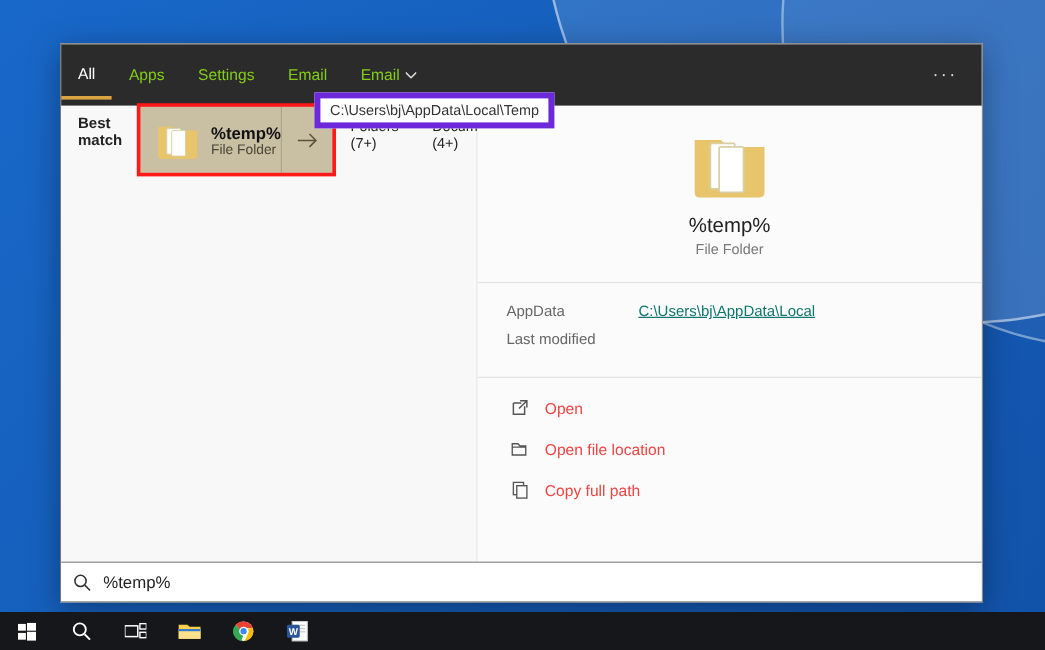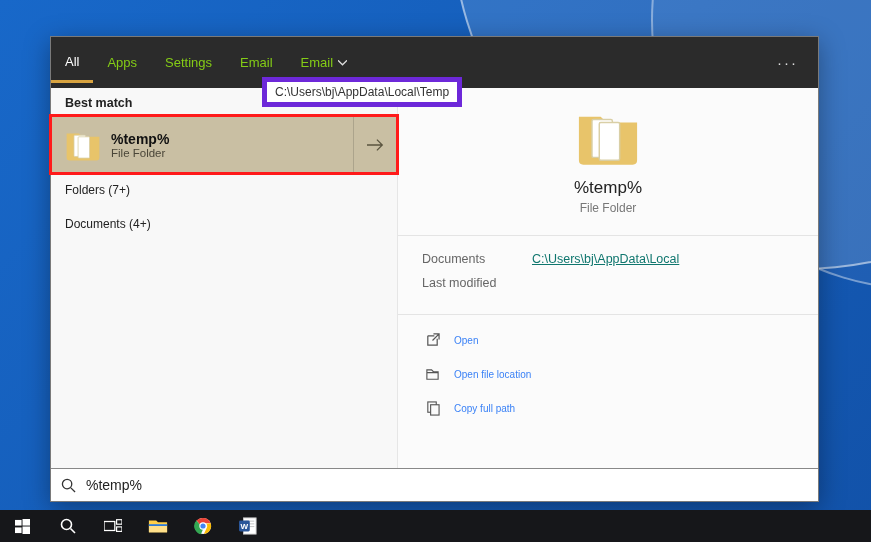--- a/index.html
+++ b/index.html
@@ -8,42 +8,42 @@
   .decor.d1 { width:700px; height:700px; top:-430px; right:-280px; border:2px solid rgba(255,255,255,0.5); }
   .decor.d2 { width:540px; height:540px; top:-250px; right:-320px; border:2px solid rgba(255,255,255,0.4); background:rgba(255,255,255,0.05);}
   .search-window { position:absolute; left:50px; top:36px; width:769px; height:466px; background:#fff; box-shadow:0 6px 24px rgba(0,0,0,0.35); display:flex; flex-direction:column; border:1px solid #7a7a7a; }
   .tabs { display:flex; align-items:center; background:#2b2b2b; height:51px; padding:0 6px 0 0; position:relative;}
   .tab { color:#84cc16; font-size:13px; padding:0 14px; height:40px; display:flex; align-items:center; cursor:pointer; }
   .tab.active { color:#fff; border-bottom:3px solid #d9a441; padding-bottom:0;}
   .tab-more svg { margin-left:5px; }
   .tabs-ellipsis { margin-left:auto; color:#ddd; padding:0 14px; font-size:15px; letter-spacing:2px; cursor:pointer;}
   .tooltip { position:absolute; top:40px; left:211px; background:#fff; border:5px solid #6d28d9; font-size:12px; padding:3px 8px; color:#333; z-index:50;}
   .body { flex:1; display:flex; min-height:0;}
-  .left { width:347px; border-right:1px solid #e6e6e6; background:#f8f8f8; display:flex; flex-direction:column;}
+  .left { width:347px; border-right:1px solid #e6e6e6; background:#f8f8f8; display:flex; flex-direction:row;}
   .section-head { font-size:12.5px; color:#222; padding:8px 14px 6px; font-weight:600;}
   .result { display:flex; align-items:center; background:#c9bfa3; height:57px; position:relative; outline:3px solid #ff1a1a; outline-offset:-1px;}
   .result-icon { width:40px; height:40px; margin:0 8px 0 12px; display:flex; align-items:center; justify-content:center;}
   .result-texts { flex:1; }
   .result-title { font-size:14px; color:#111; font-weight:600;}
   .result-sub { font-size:11.5px; color:#4a4638;}
   .result-arrow { width:44px; height:57px; display:flex; align-items:center; justify-content:center; border-left:1px solid rgba(0,0,0,0.14); cursor:pointer;}
   .cat { font-size:12px; color:#222; padding:10px 14px; cursor:pointer;}
   .right { flex:1; background:#fbfbfb; display:flex; flex-direction:column;}
   .preview-top { padding:20px 0 20px; text-align:center; }
   .big-folder { display:inline-block; width:64px; height:58px; margin-bottom:12px;}
   .preview-title { font-size:17px; color:#222; margin-bottom:3px; font-weight:400;}
   .preview-sub { font-size:12px; color:#777;}
   .divider { height:1px; background:#e4e4e4; margin:0 0;}
   .meta { padding:16px 24px 14px;}
   .meta-row { display:flex; font-size:12.5px; margin-bottom:10px;}
   .meta-label { color:#666; width:110px;}
   .meta-val { color:#0f766e;}
   .meta-val.link { text-decoration:underline; cursor:pointer;}
   .actions { padding:8px 10px;}
-  .action { display:flex; align-items:center; height:34px; padding:0 14px; font-size:10px; color:#3b82f6; cursor:pointer;}
+  .action { display:flex; align-items:center; height:34px; padding:0 14px; font-size:13px; color:#ef4444; cursor:pointer;}
   .action-icon { width:20px; height:20px; margin-right:12px; display:flex; align-items:center; justify-content:center; color:#555;}
   .search-bar { height:33px; border-top:1px solid #888; background:#fff; display:flex; align-items:center; padding:0 10px;}
   .search-bar svg { margin-right:10px;}
   .search-text { font-size:14px; color:#222; border:none; outline:none; flex:1; background:transparent;}
   .taskbar { position:absolute; left:0; bottom:0; width:871px; height:32px; background:#16171a; display:flex; align-items:center;}
   .tb-item { width:45px; height:32px; display:flex; align-items:center; justify-content:center; cursor:pointer;}
   
   .folder-svg .back { fill:#e8c46a; }
   .folder-svg .front { fill:#fdf0c2; }
   .folder-svg .page { fill:#fff; stroke:#d9cfa6; stroke-width:1;}
@@ -106,21 +106,21 @@
             <rect class="page" x="11" y="7" width="14" height="26" rx="1"></rect>
             <rect class="page" x="16" y="9" width="14" height="26" rx="1"></rect>
           </svg>
         </div>
         <div class="preview-title">%temp%</div>
         <div class="preview-sub">File Folder</div>
       </div>
       <div class="divider"></div>
       <div class="meta">
         <div class="meta-row">
-          <span class="meta-label">Documents</span>
+          <span class="meta-label">AppData</span>
           <span class="meta-val link">C:\Users\bj\AppData\Local</span>
         </div>
         <div class="meta-row">
           <span class="meta-label">Last modified</span>
           <span class="meta-val"></span>
         </div>
       </div>
       <div class="divider"></div>
       <div class="actions">
         <div class="action">

